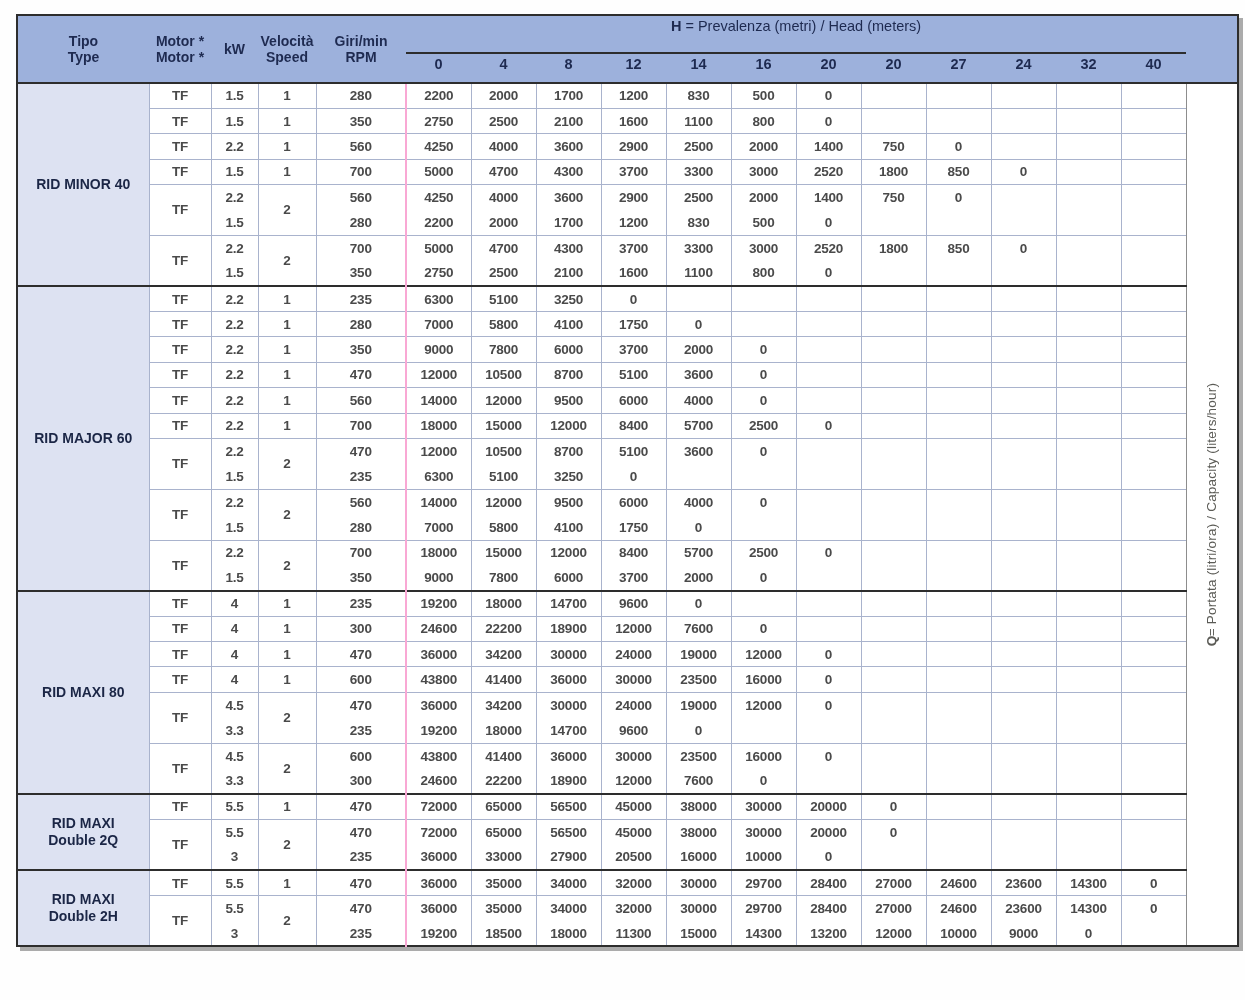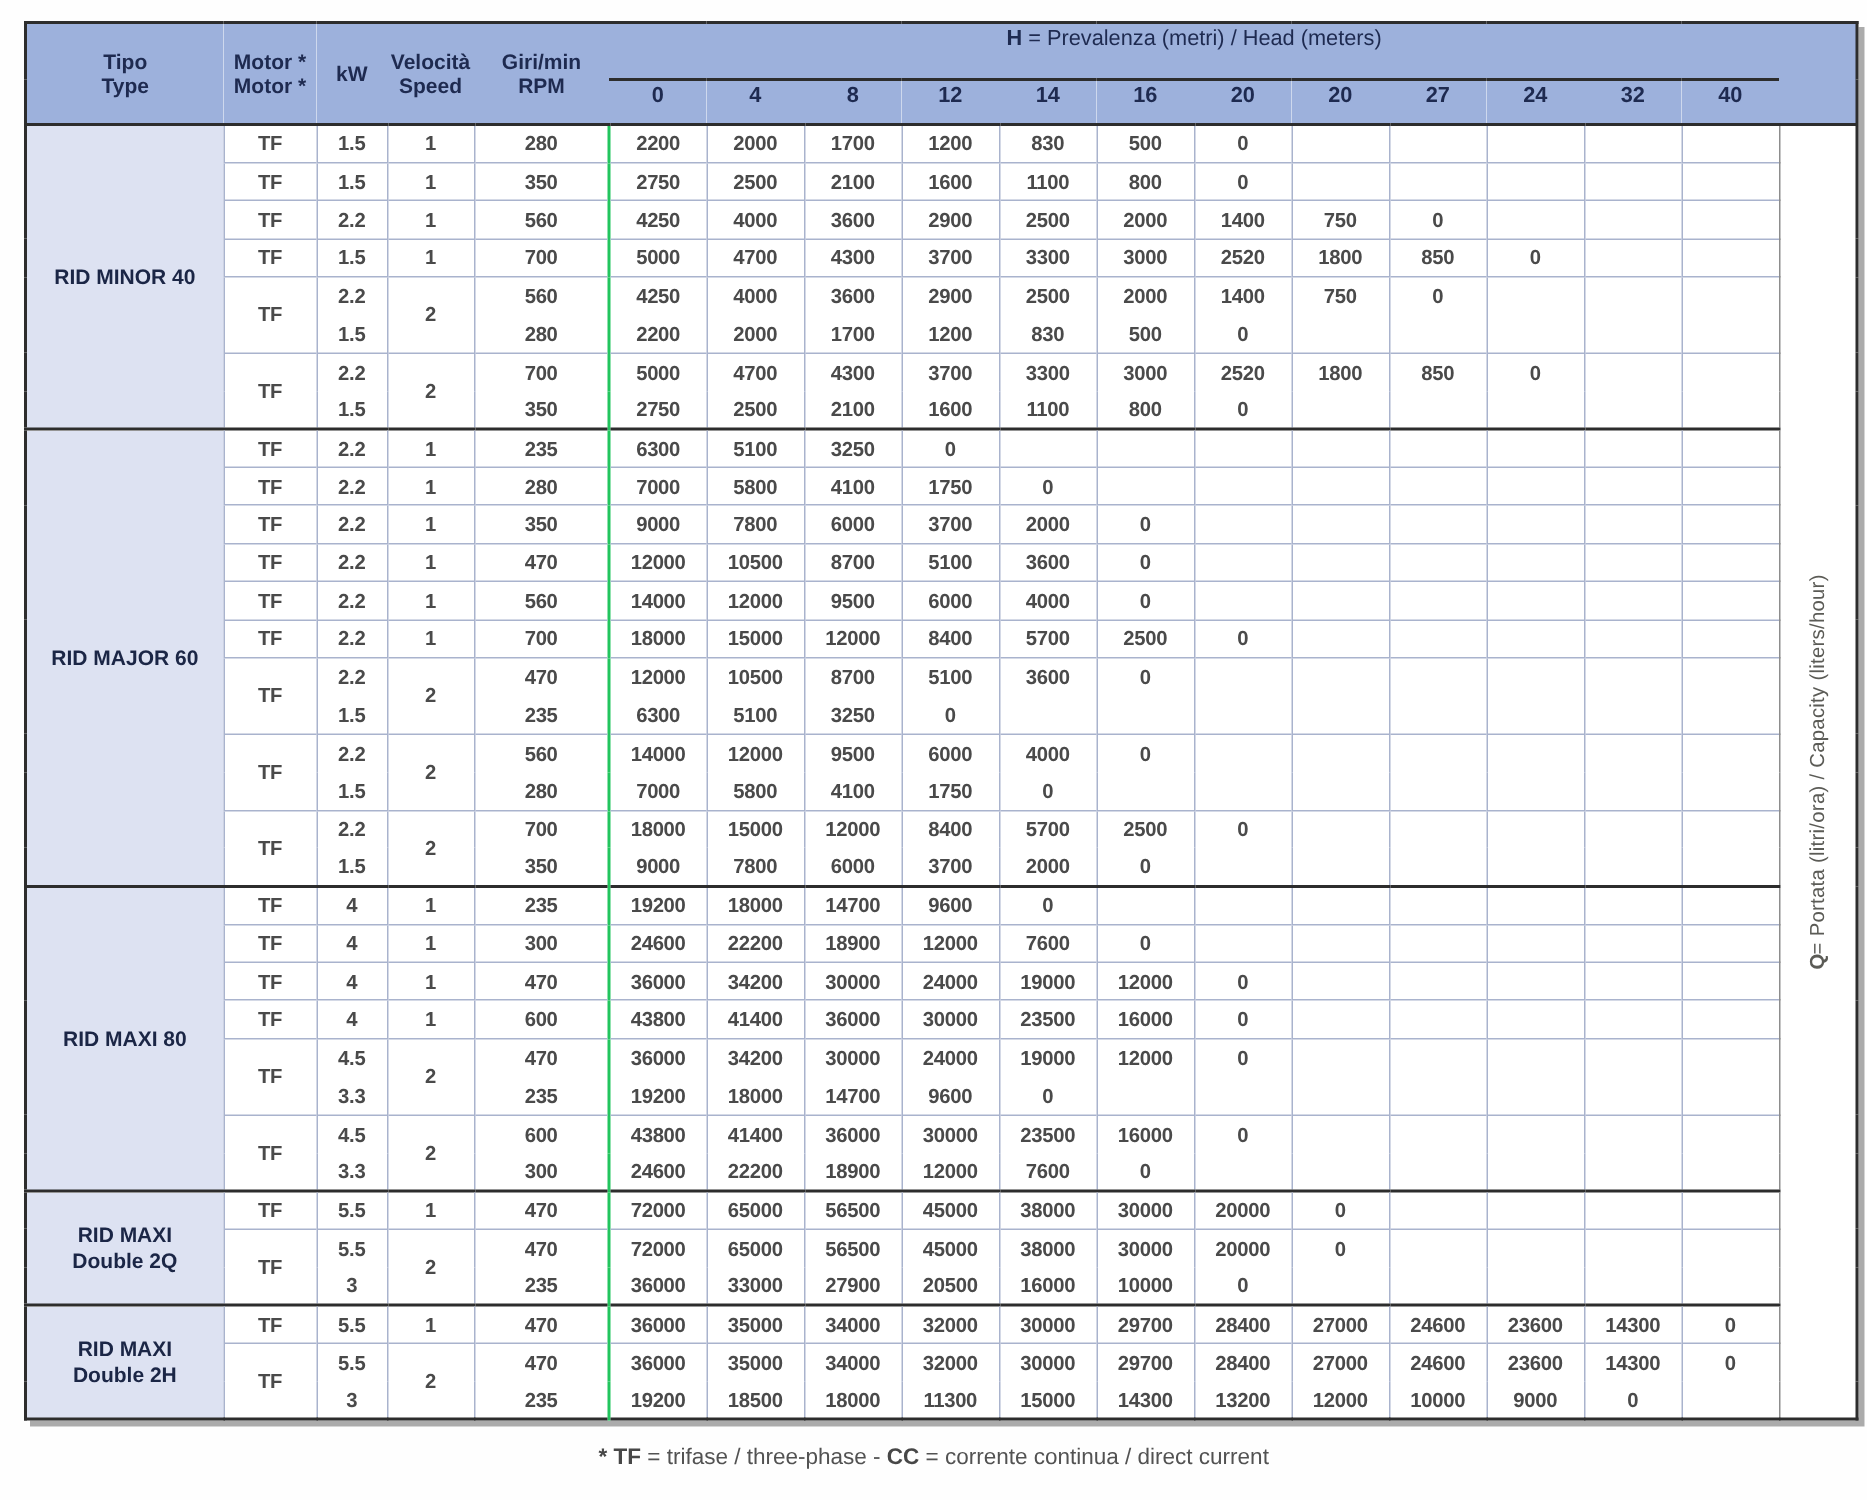--- a/index.html
+++ b/index.html
@@ -30,21 +30,21 @@
   
   tbody td {
     height: 25.4px; padding: 0; text-align: center; vertical-align: middle;
     font-size: 13.5px; font-weight: 700; color: #4a4a4a; letter-spacing: -0.2px;
     border-left: 1px solid #a9b3cd; overflow: hidden; background: #ffffff;
   }
   tbody td.tipo {
     background: #dde2f2; color: #1b2646; font-size: 14px; letter-spacing: 0;
     border-left: none; line-height: 17px;
   }
-  tbody td.h0 { border-left: 2px solid #22c55e; }
+  tbody td.h0 { border-left: 2px solid #f9a8d4; }
   tbody td.qstrip { border-left: 1px solid #8d8d8d; background: #ffffff; }
 
   tr.group-start td { border-top: 1px solid #a9b3cd; }
   tr.section-start td { border-top: 2px solid #2d2d2d; }
 
   .qrot {
     writing-mode: vertical-rl; transform: rotate(180deg);
     margin: 0 auto; height: 100%; display: flex; align-items: center; justify-content: center;
     font-size: 13.5px; font-weight: 400; color: #5b5b56; letter-spacing: 0.2px; white-space: nowrap;
   }
@@ -735,17 +735,14 @@
           <td class="num">13200</td>
           <td class="num">12000</td>
           <td class="num">10000</td>
           <td class="num">9000</td>
           <td class="num">0</td>
           <td class="num"></td>
         </tr>
       </tbody>
   </table>
 
-  <div class="footnote">
-    <b>* TF</b><span> = trifase / three-phase - </span><b>CC</b><span> = corrente continua / direct current</span>
-  </div>
 
 </div>
 
 </body></html>

